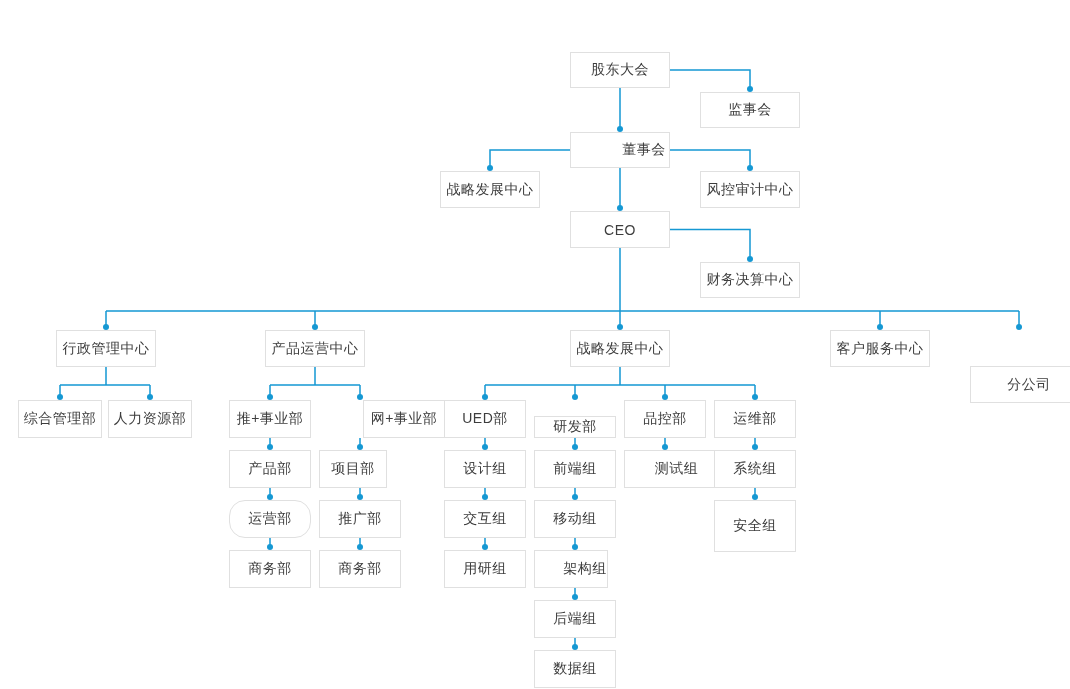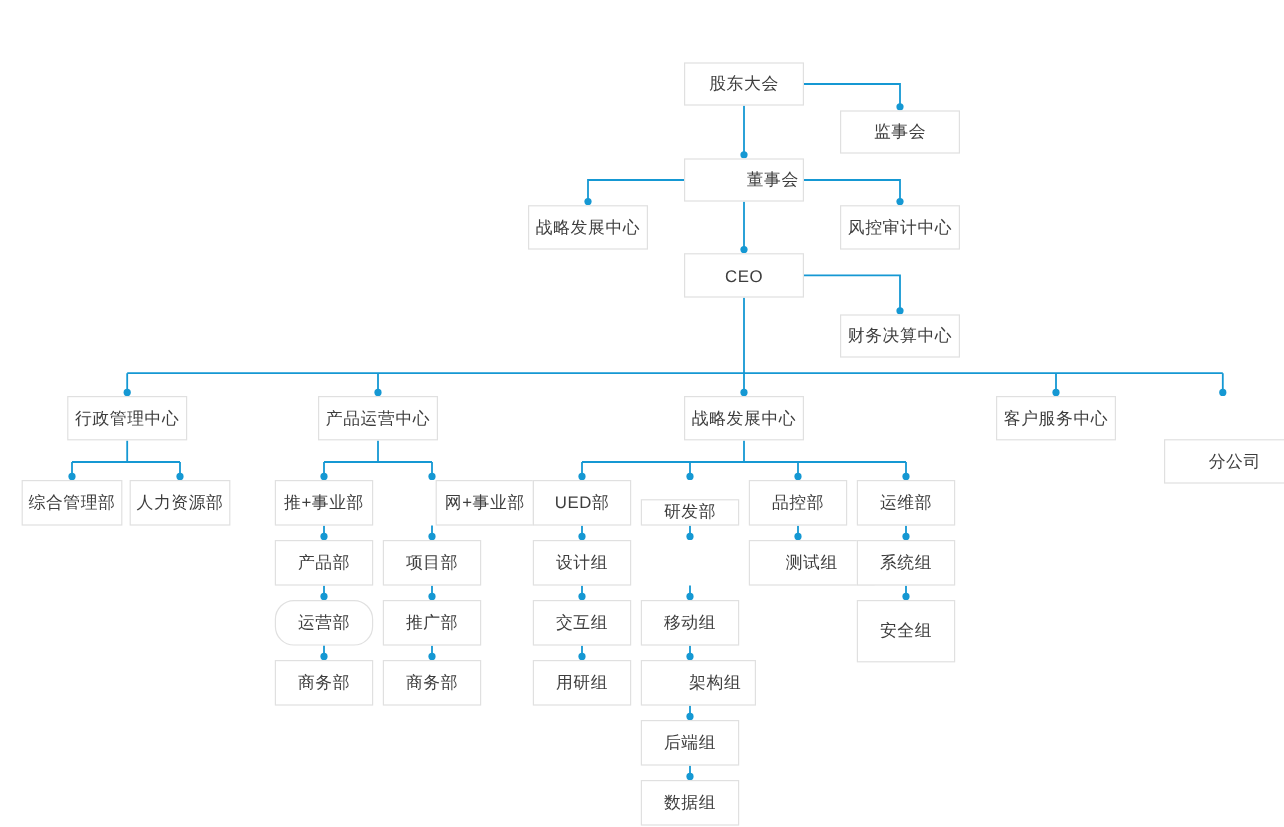--- a/index.html
+++ b/index.html
@@ -117,21 +117,21 @@
     </div>
     <div class="node" style="left: 229px; top: 400px; width: 82px; height: 38px;">
       <span>推+事业部</span>
     </div>
     <div class="node" style="left: 319px; top: 400px; width: 82px; height: 38px; margin-left: 44px;">
       <span>网+事业部</span>
     </div>
     <div class="node" style="left: 229px; top: 450px; width: 82px; height: 38px;">
       <span>产品部</span>
     </div>
-    <div class="node" style="left: 319px; top: 450px; width: 82px; height: 38px;">
+    <div class="node" style="left: 319px; top: 450px; width: 68px; height: 38px;">
       <span>项目部</span>
     </div>
     <div class="node" style="left: 229px; top: 500px; width: 82px; height: 38px; border-radius: 16px;">
       <span>运营部</span>
     </div>
     <div class="node" style="left: 319px; top: 500px; width: 82px; height: 38px;">
       <span>推广部</span>
     </div>
     <div class="node" style="left: 229px; top: 550px; width: 82px; height: 38px;">
       <span>商务部</span>
@@ -150,39 +150,42 @@
     </div>
     <div class="node" style="left: 624px; top: 400px; width: 82px; height: 38px;">
       <span>品控部</span>
     </div>
     <div class="node" style="left: 714px; top: 400px; width: 82px; height: 38px;">
       <span>运维部</span>
     </div>
     <div class="node" style="left: 444px; top: 450px; width: 82px; height: 38px;">
       <span>设计组</span>
     </div>
+    <div class="node" style="left: 534px; top: 450px; width: 82px; height: 38px;">
+      <span>前端组</span>
+    </div>
     <div class="node" style="left: 624px; top: 450px; width: 105px; height: 38px;">
       <span>测试组</span>
     </div>
     <div class="node" style="left: 714px; top: 450px; width: 82px; height: 38px;">
       <span>系统组</span>
     </div>
     <div class="node" style="left: 444px; top: 500px; width: 82px; height: 38px;">
       <span>交互组</span>
     </div>
     <div class="node" style="left: 534px; top: 500px; width: 82px; height: 38px;">
       <span>移动组</span>
     </div>
     <div class="node" style="left: 714px; top: 500px; width: 82px; height: 52px;">
       <span>安全组</span>
     </div>
     <div class="node" style="left: 444px; top: 550px; width: 82px; height: 38px;">
       <span>用研组</span>
     </div>
-    <div class="node" style="left: 534px; top: 550px; width: 96px; height: 38px; padding-left: 28px;">
+    <div class="node" style="left: 534px; top: 550px; width: 74px; height: 38px; padding-left: 28px;">
       <span>架构组</span>
     </div>
     <div class="node" style="left: 534px; top: 600px; width: 82px; height: 38px;">
       <span>后端组</span>
     </div>
     <div class="node" style="left: 534px; top: 650px; width: 82px; height: 38px;">
       <span>数据组</span>
     </div>
     <div class="node" style="left: 830px; top: 330px; width: 100px; height: 37px;">
       <span>客户服务中心</span>

